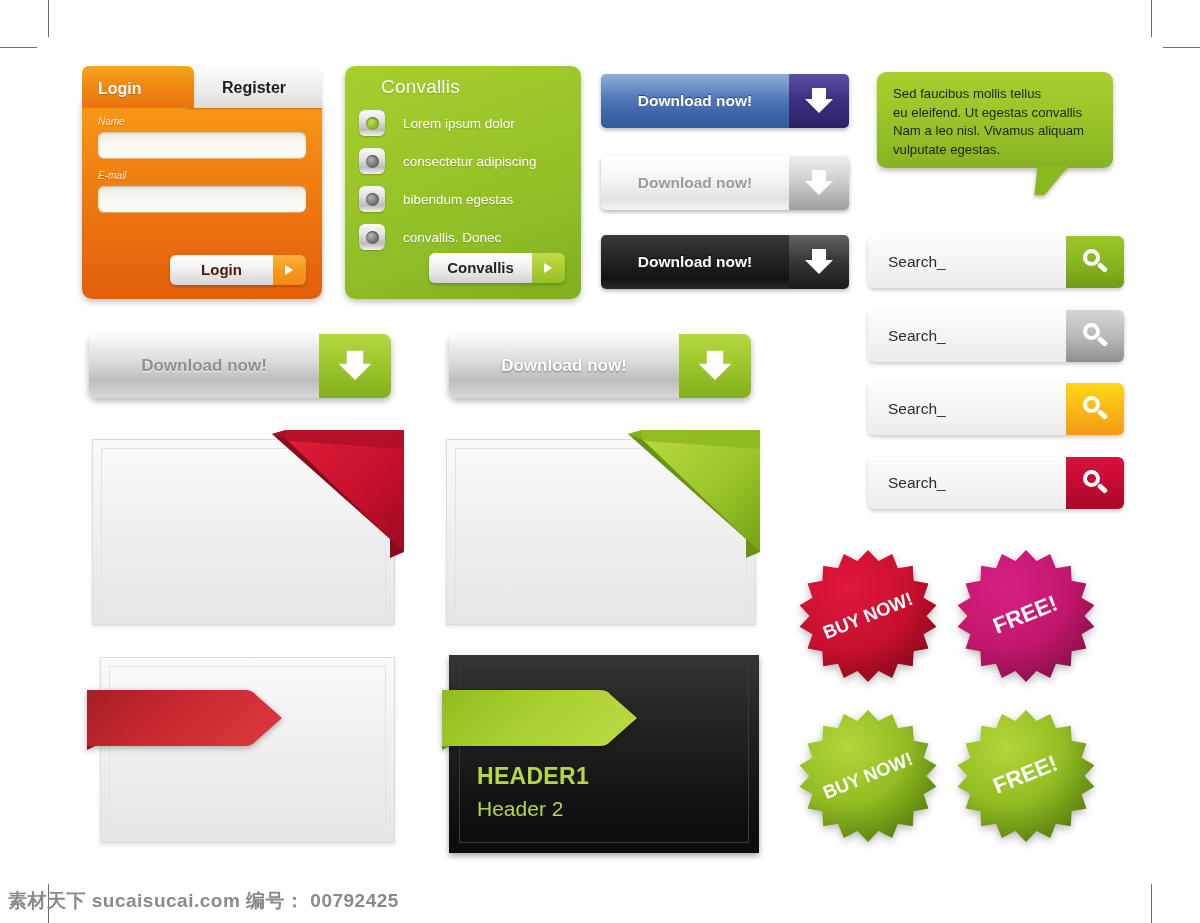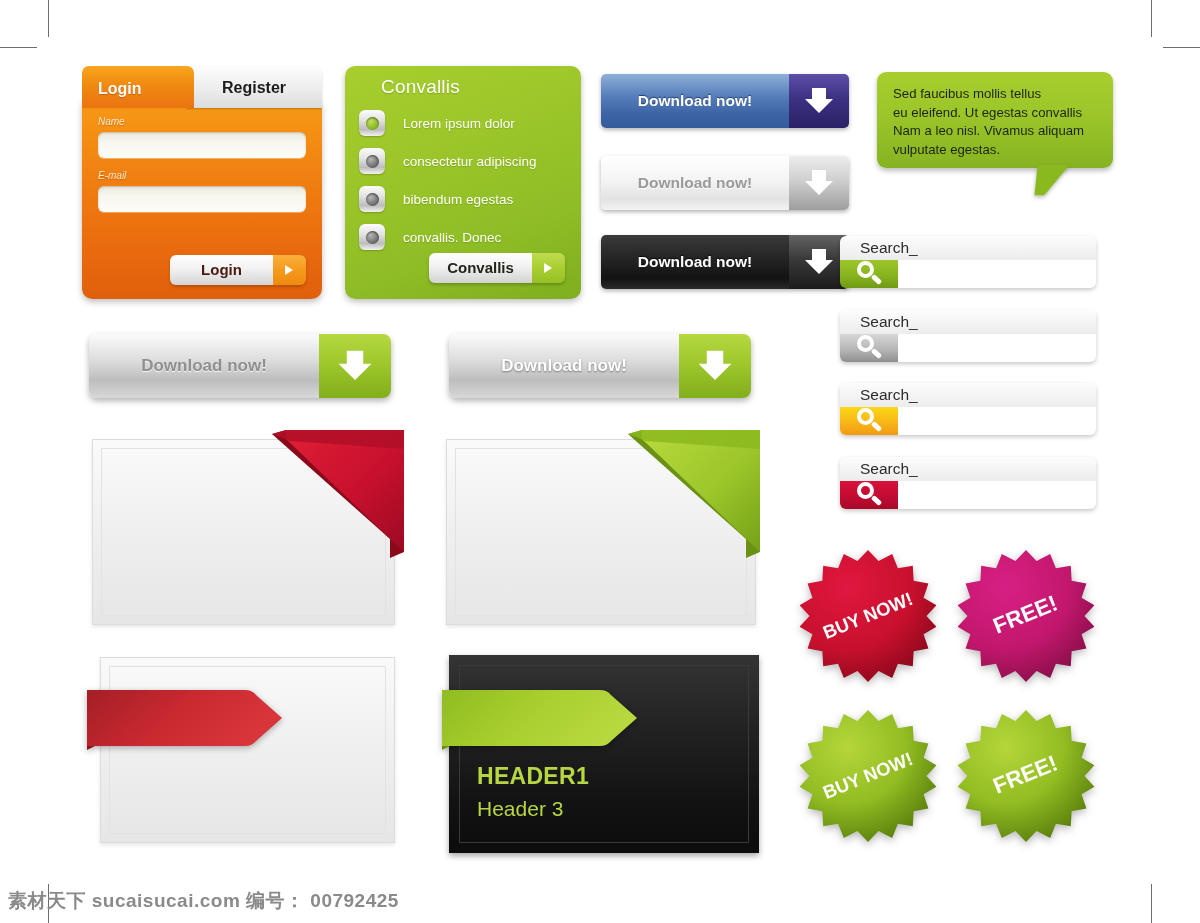--- a/index.html
+++ b/index.html
@@ -164,23 +164,23 @@
     position: absolute; left: 1036px; top: 165px; width: 0; height: 0;
     border-left: 10px solid #8ab81f;
     border-right: 22px solid transparent;
     border-top: 30px solid #8ab81f;
     border-bottom: 0;
     transform: skewX(-6deg);
     filter: drop-shadow(0 2px 2px rgba(0,0,0,.28));
   }
 
   
-  .search { position: absolute; left: 840px; width: 256px; height: 52px;
+  .search { position: absolute; left: 868px; width: 256px; height: 52px;
             border-radius: 6px; overflow: hidden; display: flex;
-            box-shadow: 0 2px 4px rgba(0,0,0,.22); flex-direction: column; }
+            box-shadow: 0 2px 4px rgba(0,0,0,.22); }
   .search .fieldbox {
     flex: 1; background: linear-gradient(180deg,#fdfdfd 0%,#f6f6f6 40%,#ececec 100%);
     display: flex; align-items: center; padding-left: 20px;
   }
   .search .fieldbox span { color: #2b2b2b; font-size: 15.5px; }
   .search .sbtn { width: 58px; position: relative; display:flex; align-items:center; justify-content:center; }
   #search-green  { top: 236px; }
   #search-green .sbtn  { background: linear-gradient(180deg,#9cc62a 0%,#87b41f 55%,#709a14 100%); }
   #search-gray   { top: 310px; }
   #search-gray .sbtn   { background: linear-gradient(180deg,#d6d6d6 0%,#b6b6b6 55%,#8f8f8f 100%); }
@@ -446,21 +446,21 @@
           <stop offset="1" stop-color="#d8353b"></stop>
       </linearGradient>
     </defs>
     <path d="M2 58 L2 68 L14 62 Z" fill="#8a1419"></path>
     <path d="M2 8 L160 8 Q167 8 171 13 L197 36 L171 59 Q167 64 160 64 L2 64 Z" fill="url(#gRedArr)"></path>
   </svg>
 
   <div id="box-dark">
     <div class="inner-dark"></div>
     <div class="dark-head1">HEADER1</div>
-    <div class="dark-head2">Header 3</div>
+    <div class="dark-head2">Header 2</div>
   </div>
   <svg class="arrow-tag" id="arrow-green" width="205" height="74" viewBox="0 0 205 74">
     <defs>
       <linearGradient id="gGreenArr" x1="0" y1="0" x2="1" y2="0.3">
         <stop offset="0" stop-color="#8fbc20"></stop>
           <stop offset="0.5" stop-color="#a8ce2e"></stop>
           <stop offset="1" stop-color="#b7d93f"></stop>
       </linearGradient>
     </defs>
     <path d="M2 58 L2 68 L14 62 Z" fill="#6a9113"></path>

